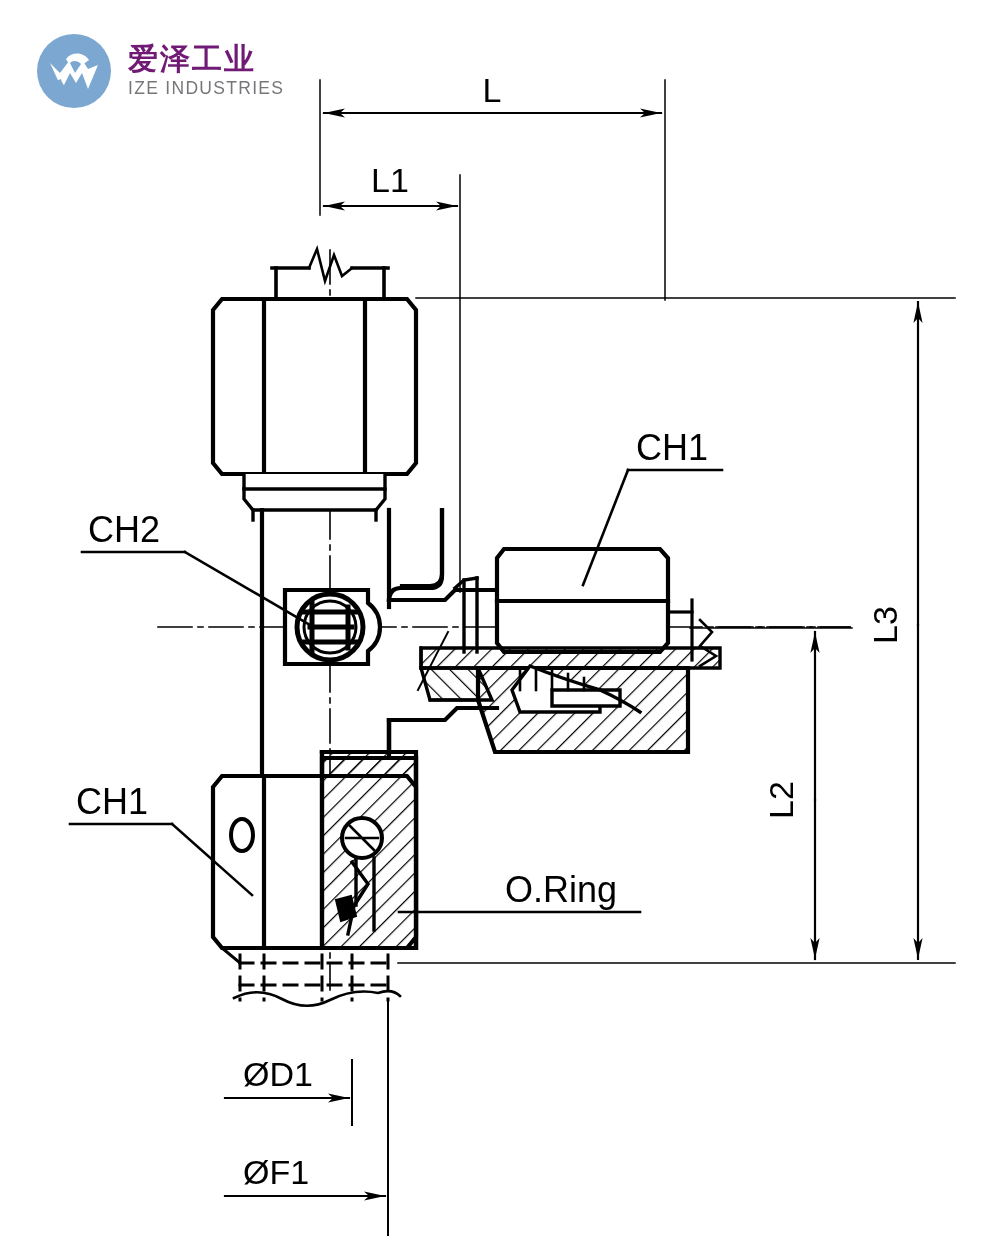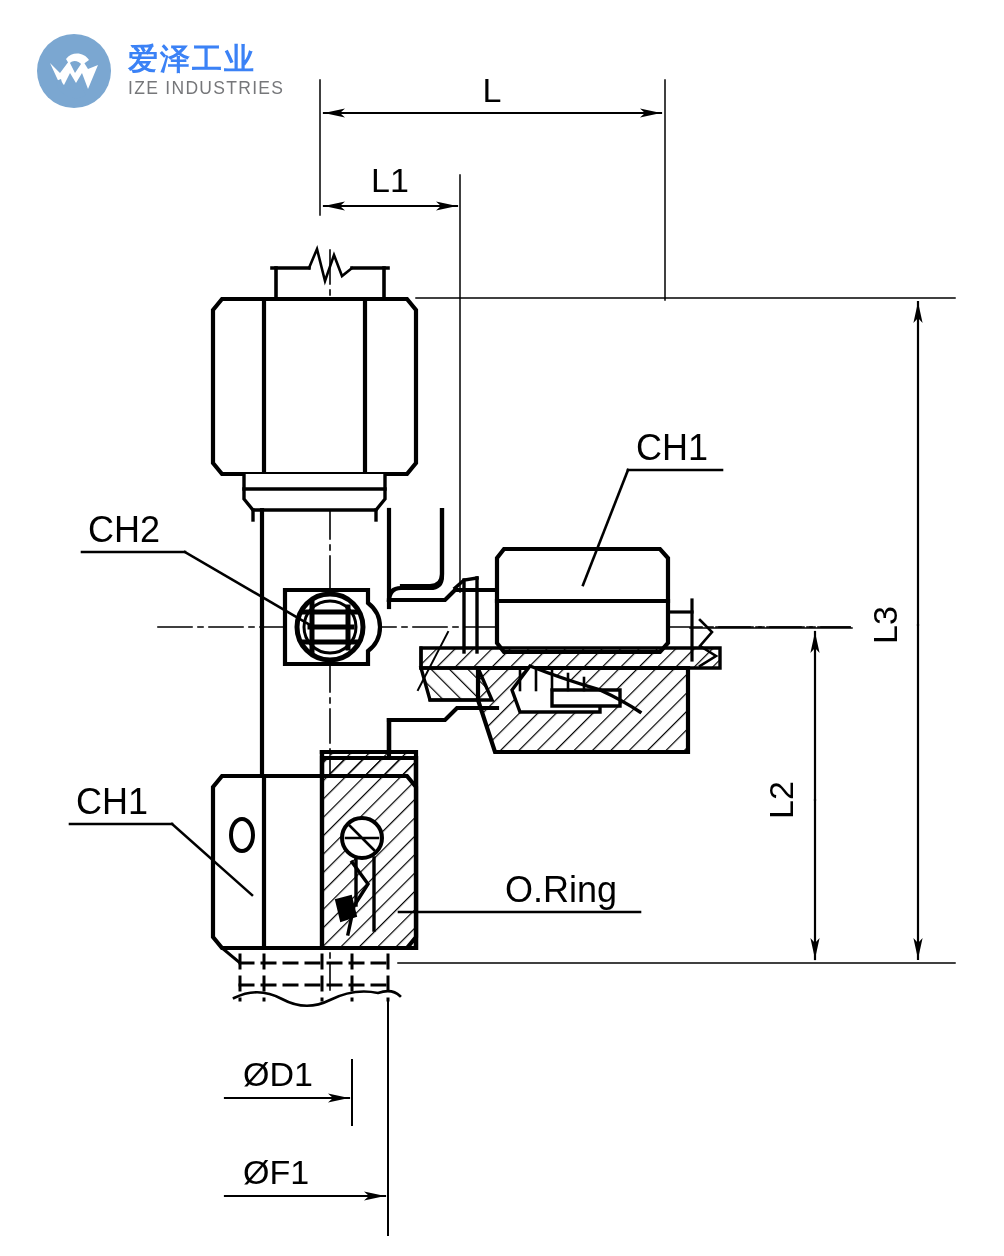--- a/index.html
+++ b/index.html
@@ -47,21 +47,21 @@
   .wm-text {
     margin-left: 16px;
     display: flex;
     flex-direction: column;
     justify-content: center;
   }
   .wm-cn {
     font-family: "DejaVu Sans", sans-serif;
     font-size: 30px;
     letter-spacing: 2px;
-    color: #3b82f6;
+    color: #701a75;
     line-height: 1.15;
     font-weight: 600;
     white-space: nowrap;
   }
   .wm-en {
     font-family: "Liberation Sans", sans-serif;
     font-size: 17.5px;
     letter-spacing: 1.3px;
     color: #76777a;
     line-height: 1.25;

